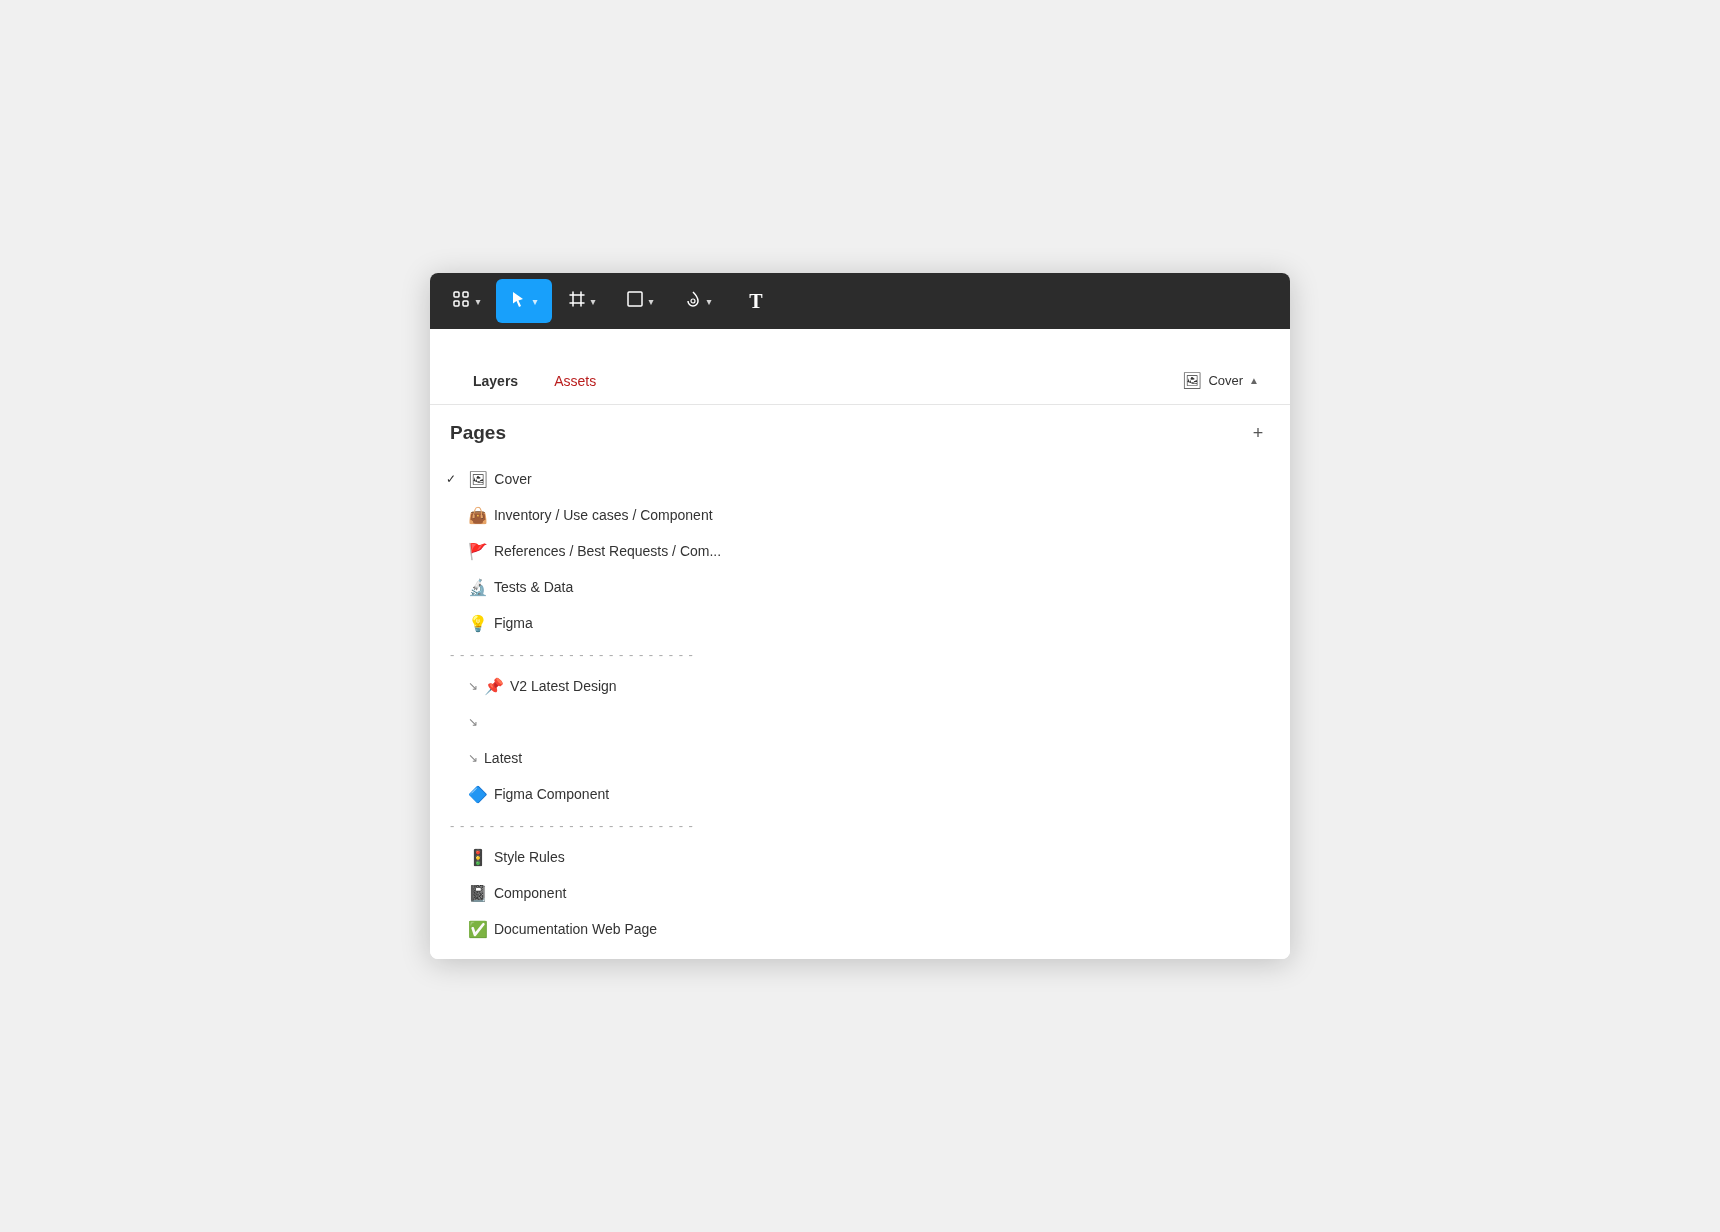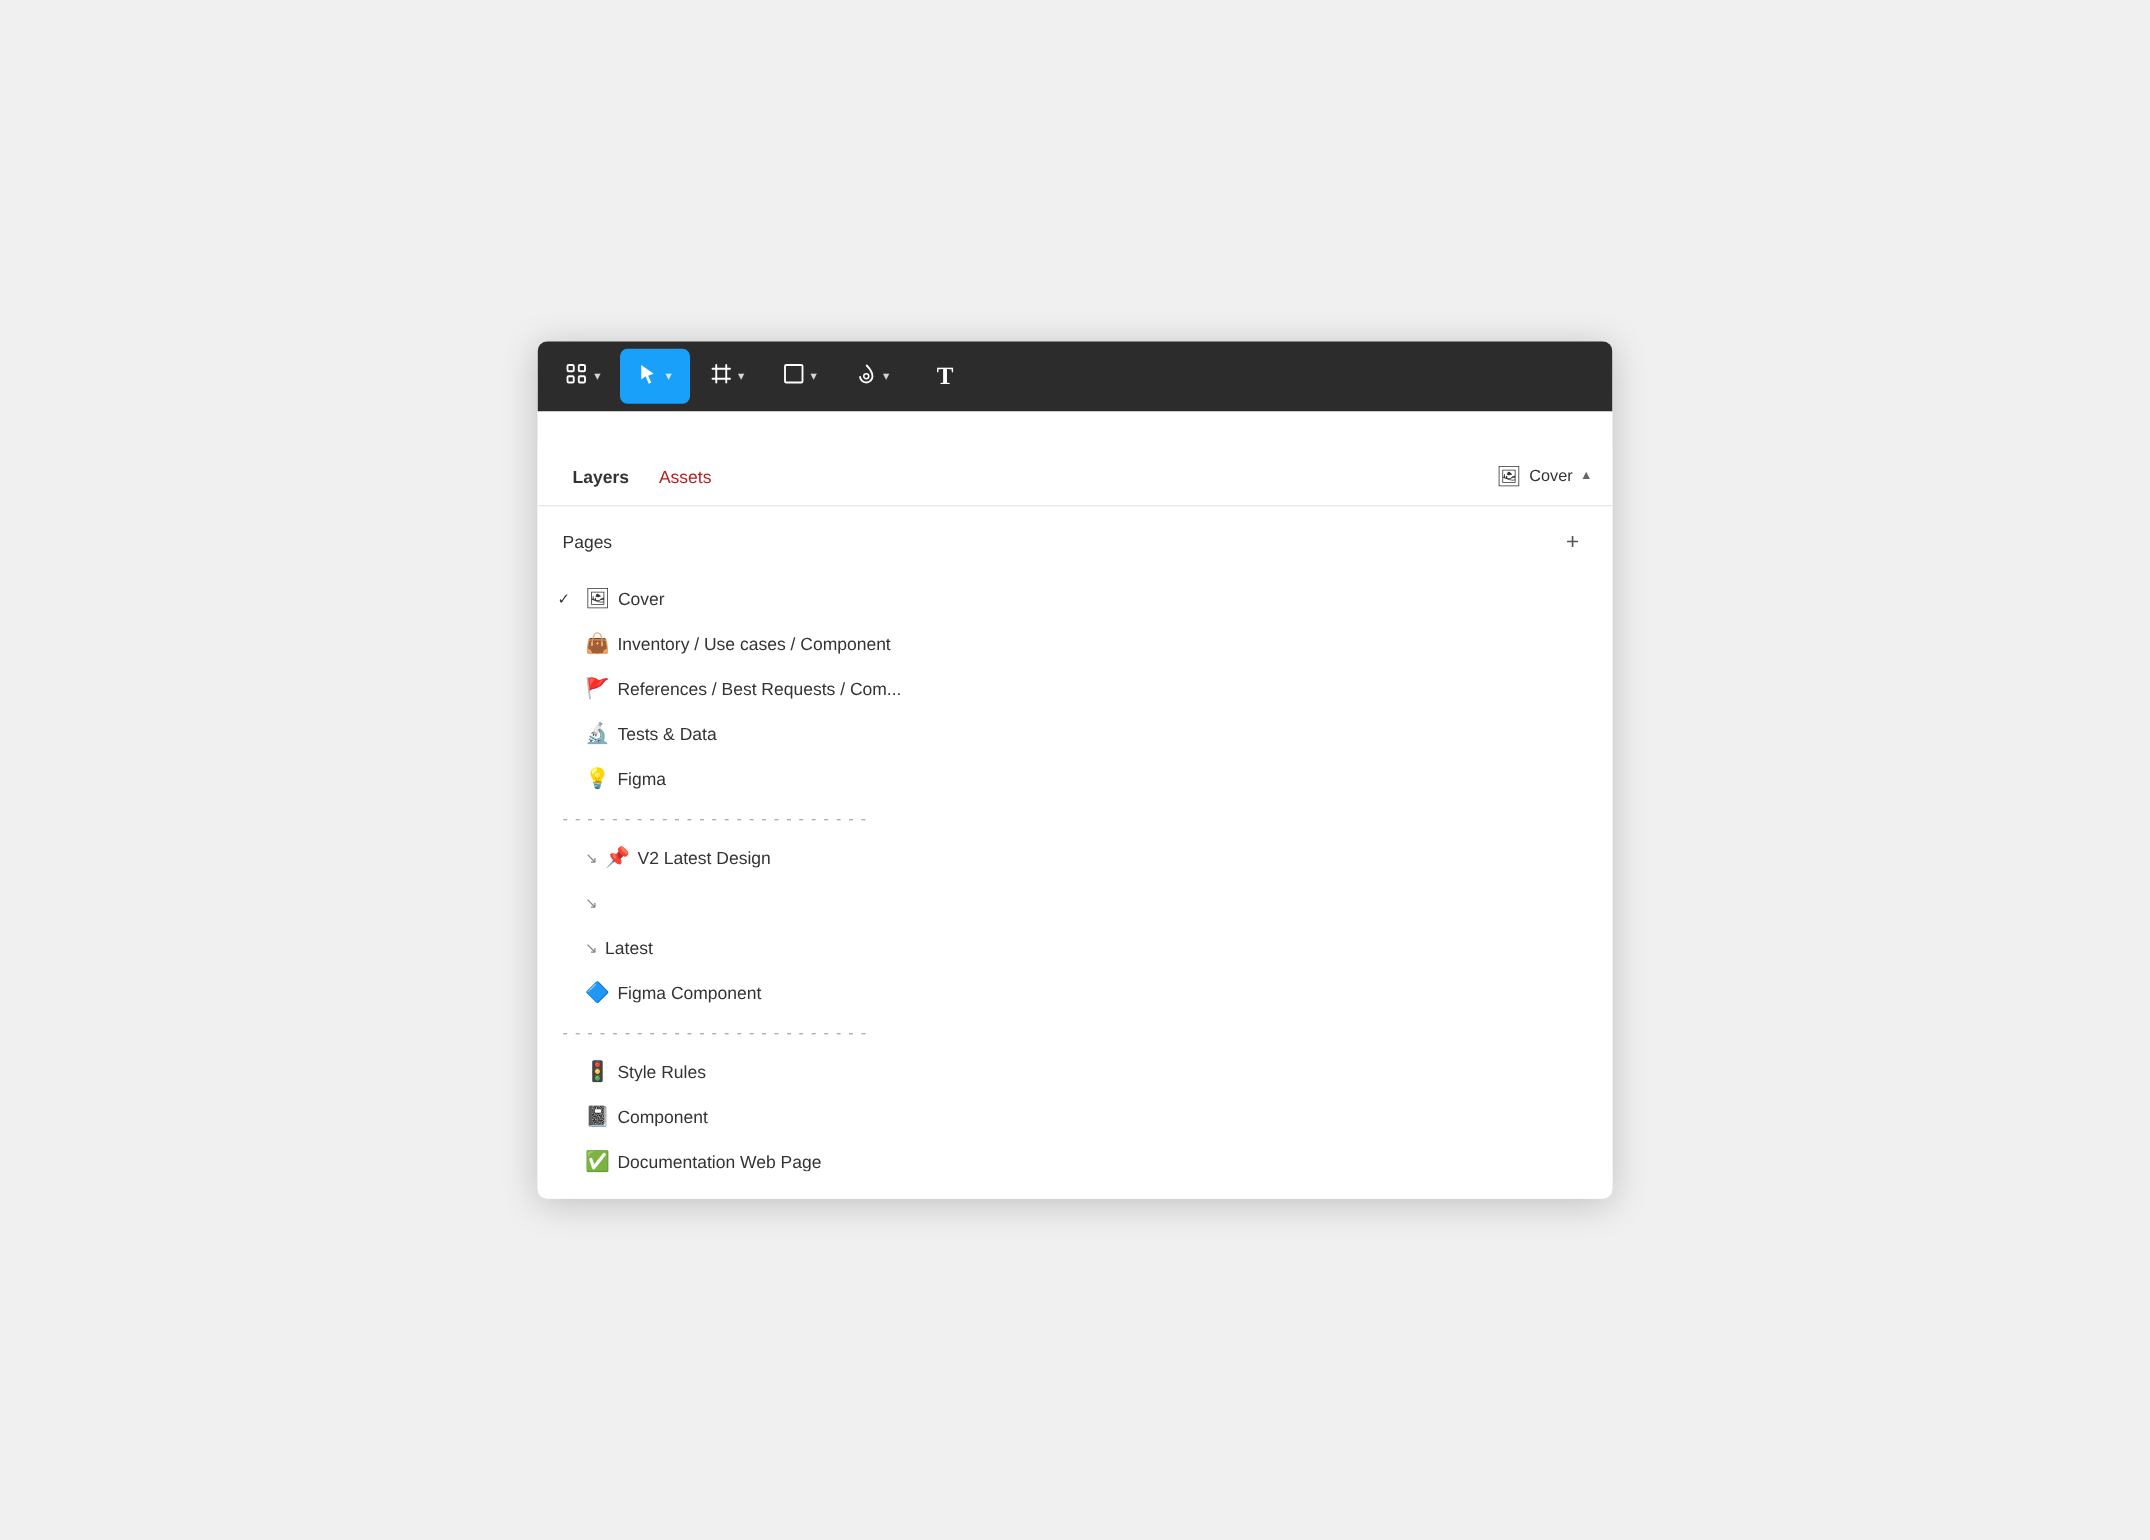--- a/index.html
+++ b/index.html
@@ -60,24 +60,24 @@
 
     
     .panel {
       background: #ffffff;
     }
 
     
     .panel-header {
       display: flex;
       align-items: center;
-      padding: 0 16px;
+      padding: 0 31px;
       height: 48px;
       border-bottom: 1px solid #e5e5e5;
-      gap: 0;
+      gap: 12px;
       margin-top: 28px;
     }
 
     .panel-tab {
       padding: 0 12px;
       height: 100%;
       display: flex;
       align-items: center;
       font-size: 14px;
       cursor: pointer;
@@ -118,22 +118,22 @@
     }
 
     .pages-header {
       display: flex;
       align-items: center;
       justify-content: space-between;
       padding: 16px 20px 12px 20px;
     }
 
     .pages-title {
-      font-size: 14px;
-      font-weight: 400;
+      font-size: 19px;
+      font-weight: 700;
       color: #333;
     }
 
     .pages-add-btn {
       width: 24px;
       height: 24px;
       display: flex;
       align-items: center;
       justify-content: center;
       cursor: pointer;

